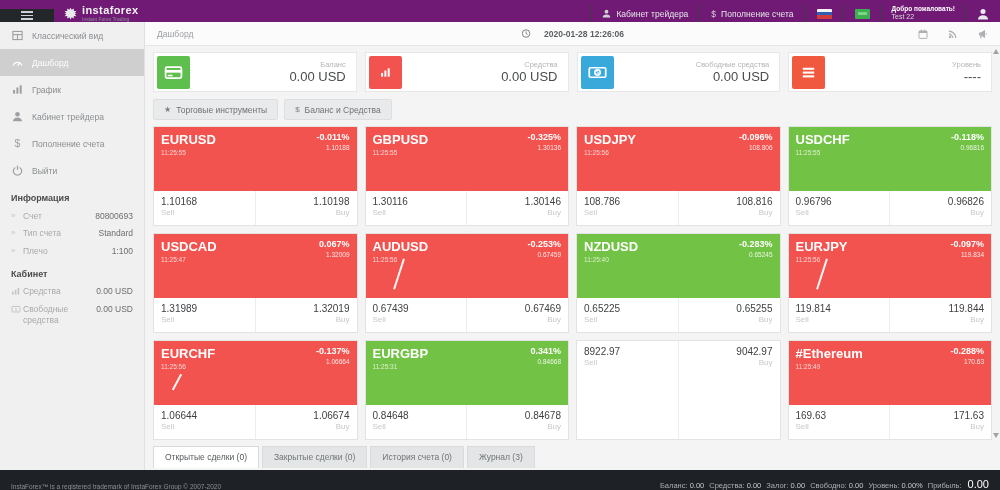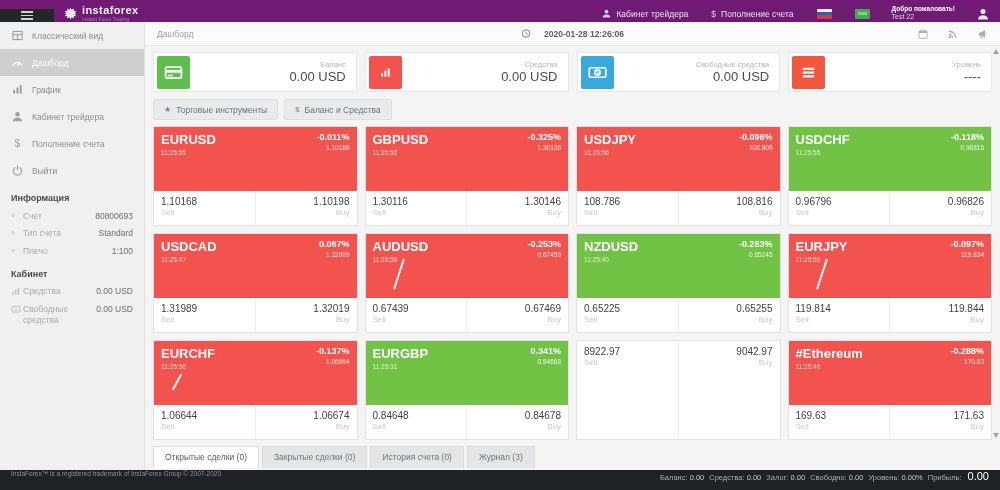--- a/index.html
+++ b/index.html
@@ -87,21 +87,21 @@
   .t-cell .p { font-size:10px; color:#3f4143; }
   .t-cell .s { font-size:8px; color:#c7c7c8; }
 
   .tabsrow { margin-top:6px; display:flex; align-items:flex-end; }
   .tab { background:#e3e5e6; border:1px solid #d8dadb; border-bottom:none; padding:5px 11px 6px; font-size:8.5px;
          color:#6f7579; margin-right:3px; cursor:pointer; }
   .tab.active { background:#fff; color:#55595c; position:relative; }
 
   
   .footer { position:absolute; bottom:0; left:0; right:0; height:20px; background:#1e2125; display:flex;
-            align-items:flex-start; padding:0 11px; z-index:6; }
+            align-items:flex-end; padding:0 11px; z-index:6; }
   .foot-left { font-size:6.5px; color:#8d9296; }
   .foot-stats { margin-left:auto; display:flex; align-items:baseline; gap:5px; font-size:7.5px; color:#aab0b5; white-space:nowrap; }
   .fs-pair b { font-weight:normal; color:#c7ccd0; }
   .fs-big { font-size:11px; color:#fefefe; margin-left:1px; }
 
   
   .scroll-up, .scroll-down { position:absolute; right:1px; width:0; height:0; border-left:3.5px solid transparent;
             border-right:3.5px solid transparent; z-index:7; }
   .scroll-up { top:49px; border-bottom:5px solid #9fa3a5; }
   .scroll-down { top:433px; border-top:5px solid #9fa3a5; }

